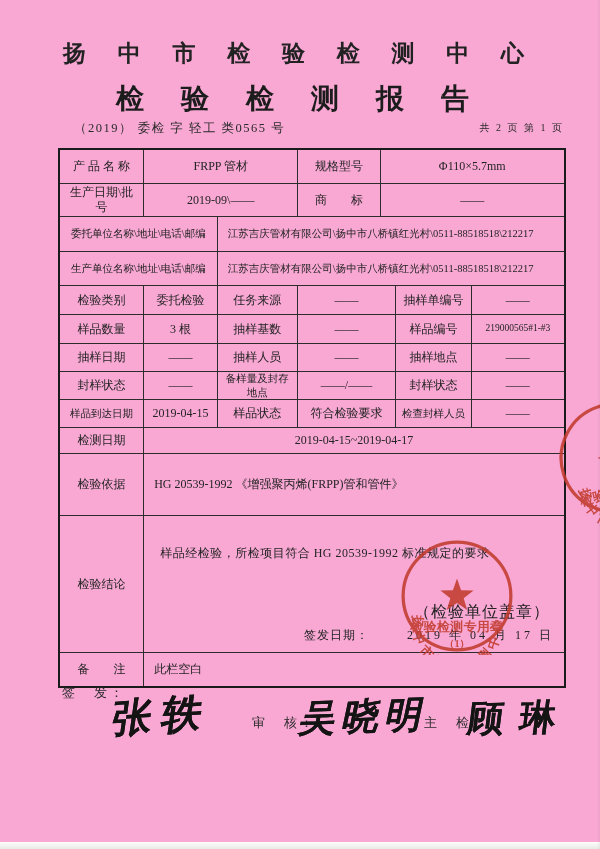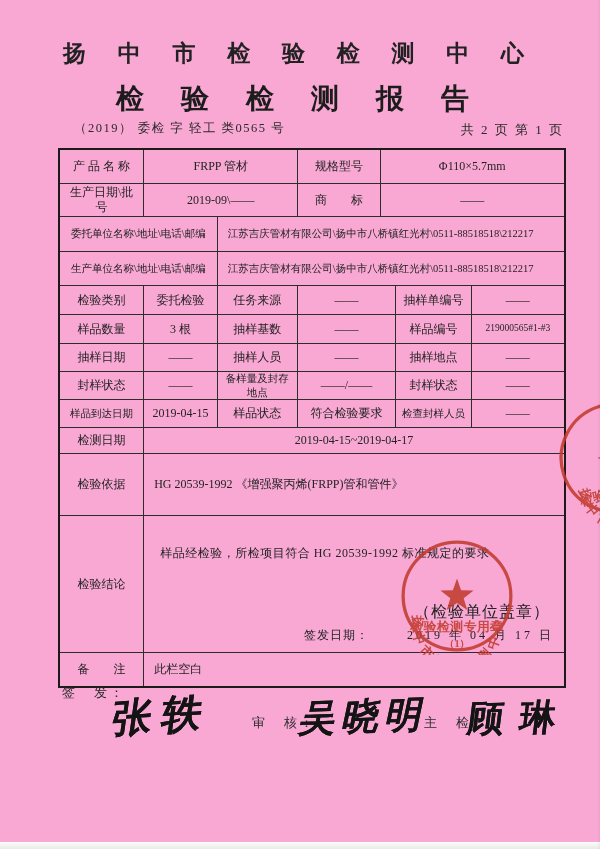--- a/index.html
+++ b/index.html
@@ -22,21 +22,21 @@
   }
   .report-title{
     position:absolute;left:0;top:80px;width:100%;
     text-align:center;font-size:28px;font-weight:700;letter-spacing:15px;
     color:#1c1c1c;
   }
   .doc-number{
     position:absolute;left:74px;top:120px;font-size:12.5px;letter-spacing:1.5px;color:#2a2a2a;
   }
   .page-info{
-    position:absolute;right:36px;top:121px;font-size:13px;letter-spacing:2px;color:#2a2a2a;
+    position:absolute;right:36px;top:121px;font-size:10px;letter-spacing:2px;color:#2a2a2a;
   }
 
   
   .doc-table{
     position:absolute;left:58px;top:148px;width:508px;
     border:2px solid #1b1b1b;
     box-sizing:border-box;
     background:transparent;
   }
   .row{display:flex;border-top:1px solid #2c2c2c;box-sizing:border-box;}

